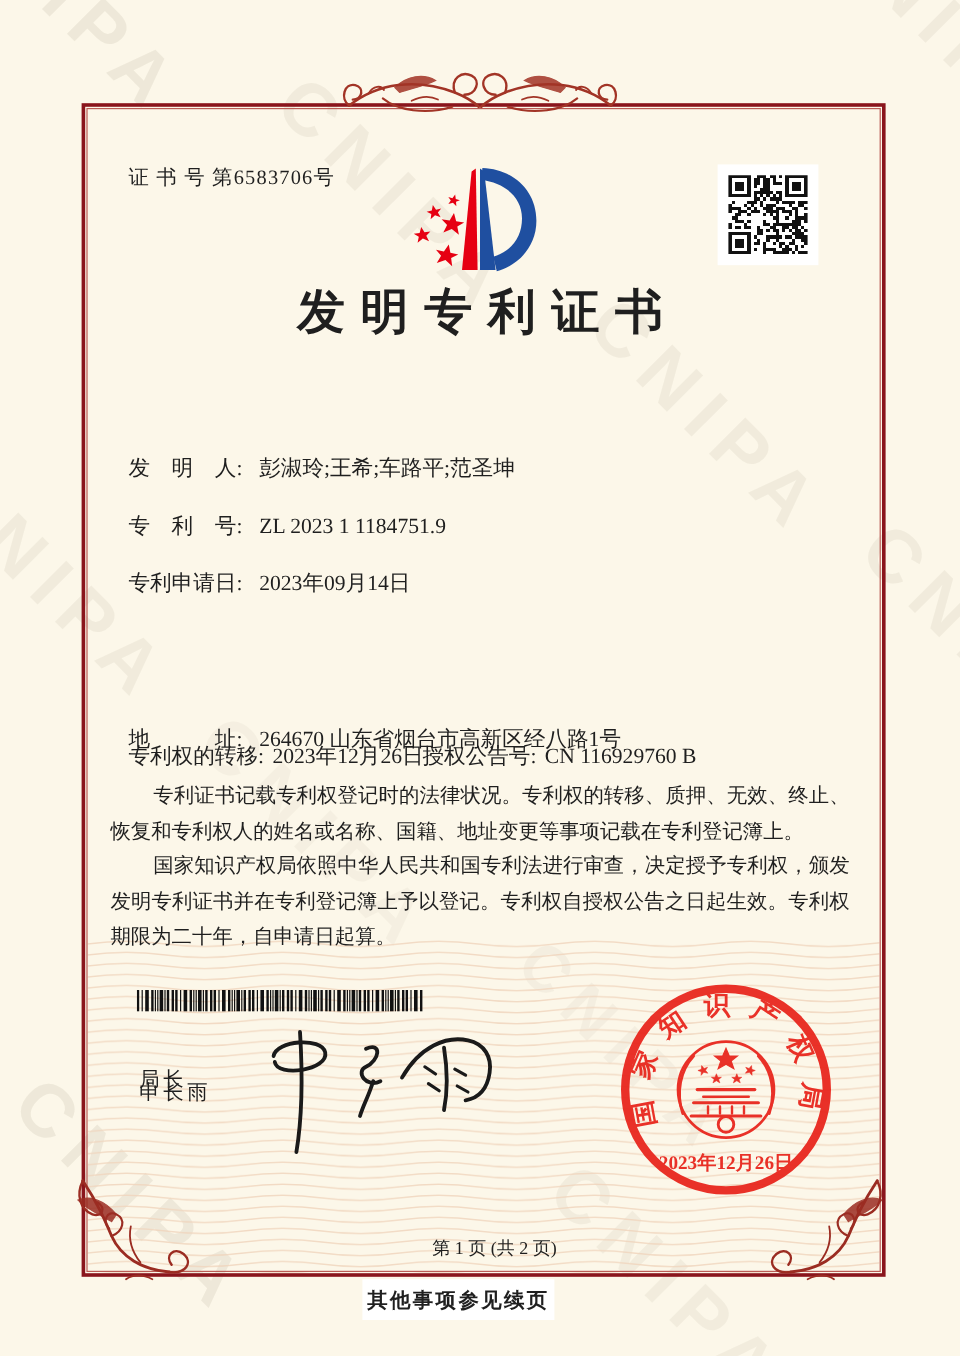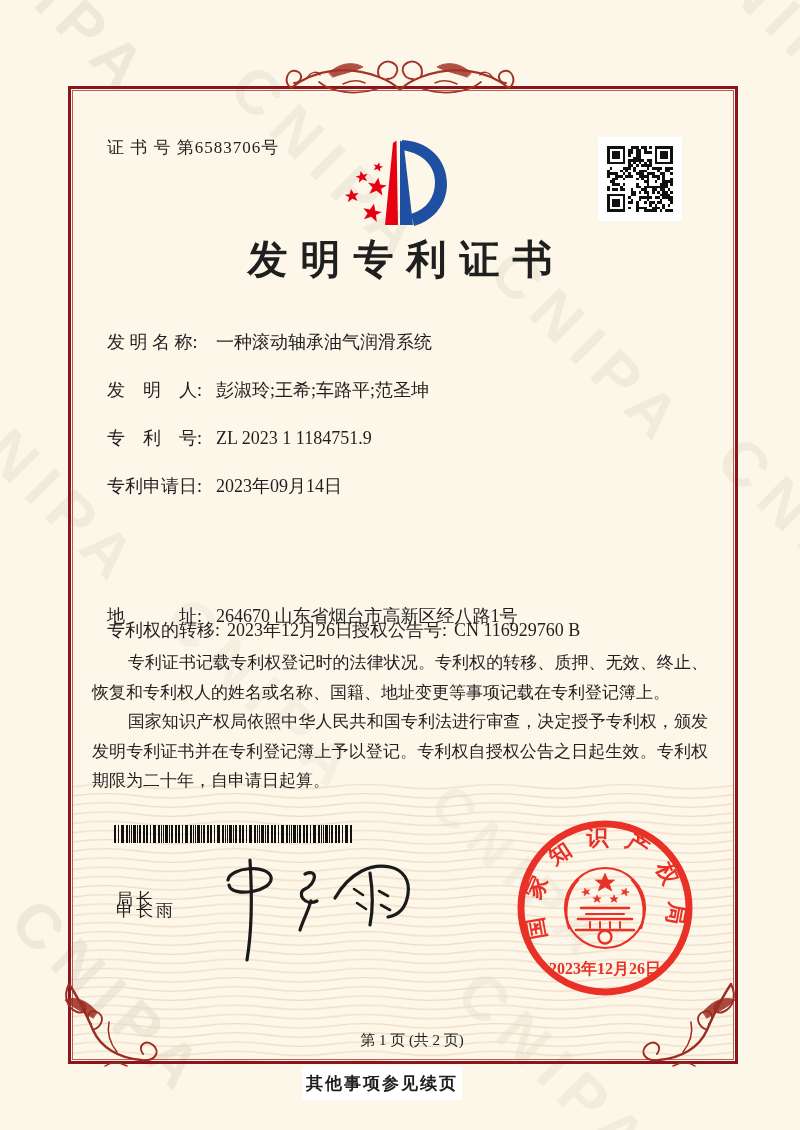--- a/index.html
+++ b/index.html
@@ -347,23 +347,20 @@
           <path fill-rule="evenodd" d="M18,0h7v7h-7z M19,1v5h5v-5z"></path>
           <rect x="20" y="2" width="3" height="3"></rect>
           <path fill-rule="evenodd" d="M0,18h7v7h-7z M1,19v5h5v-5z"></path>
           <rect x="2" y="20" width="3" height="3"></rect>
         </g>
       </svg>
   </div>
 
   <div class="doc-title">发明专利证书</div>
 
-  <div class="field-row" style="top:330px">
-    <span class="lab">发 明 名 称:</span><span class="val">一种滚动轴承油气润滑系统</span>
-  </div>
   <div class="field-row" style="top:378px">
     <span class="lab">发　明　人:</span><span class="val">彭淑玲;王希;车路平;范圣坤</span>
   </div>
   <div class="field-row" style="top:426px">
     <span class="lab">专　利　号:</span><span class="val">ZL 2023 1 1184751.9</span>
   </div>
   <div class="field-row" style="top:474px">
     <span class="lab">专利申请日:</span><span class="val">2023年09月14日</span>
   </div>
   <div class="field-row" style="top:604px">

